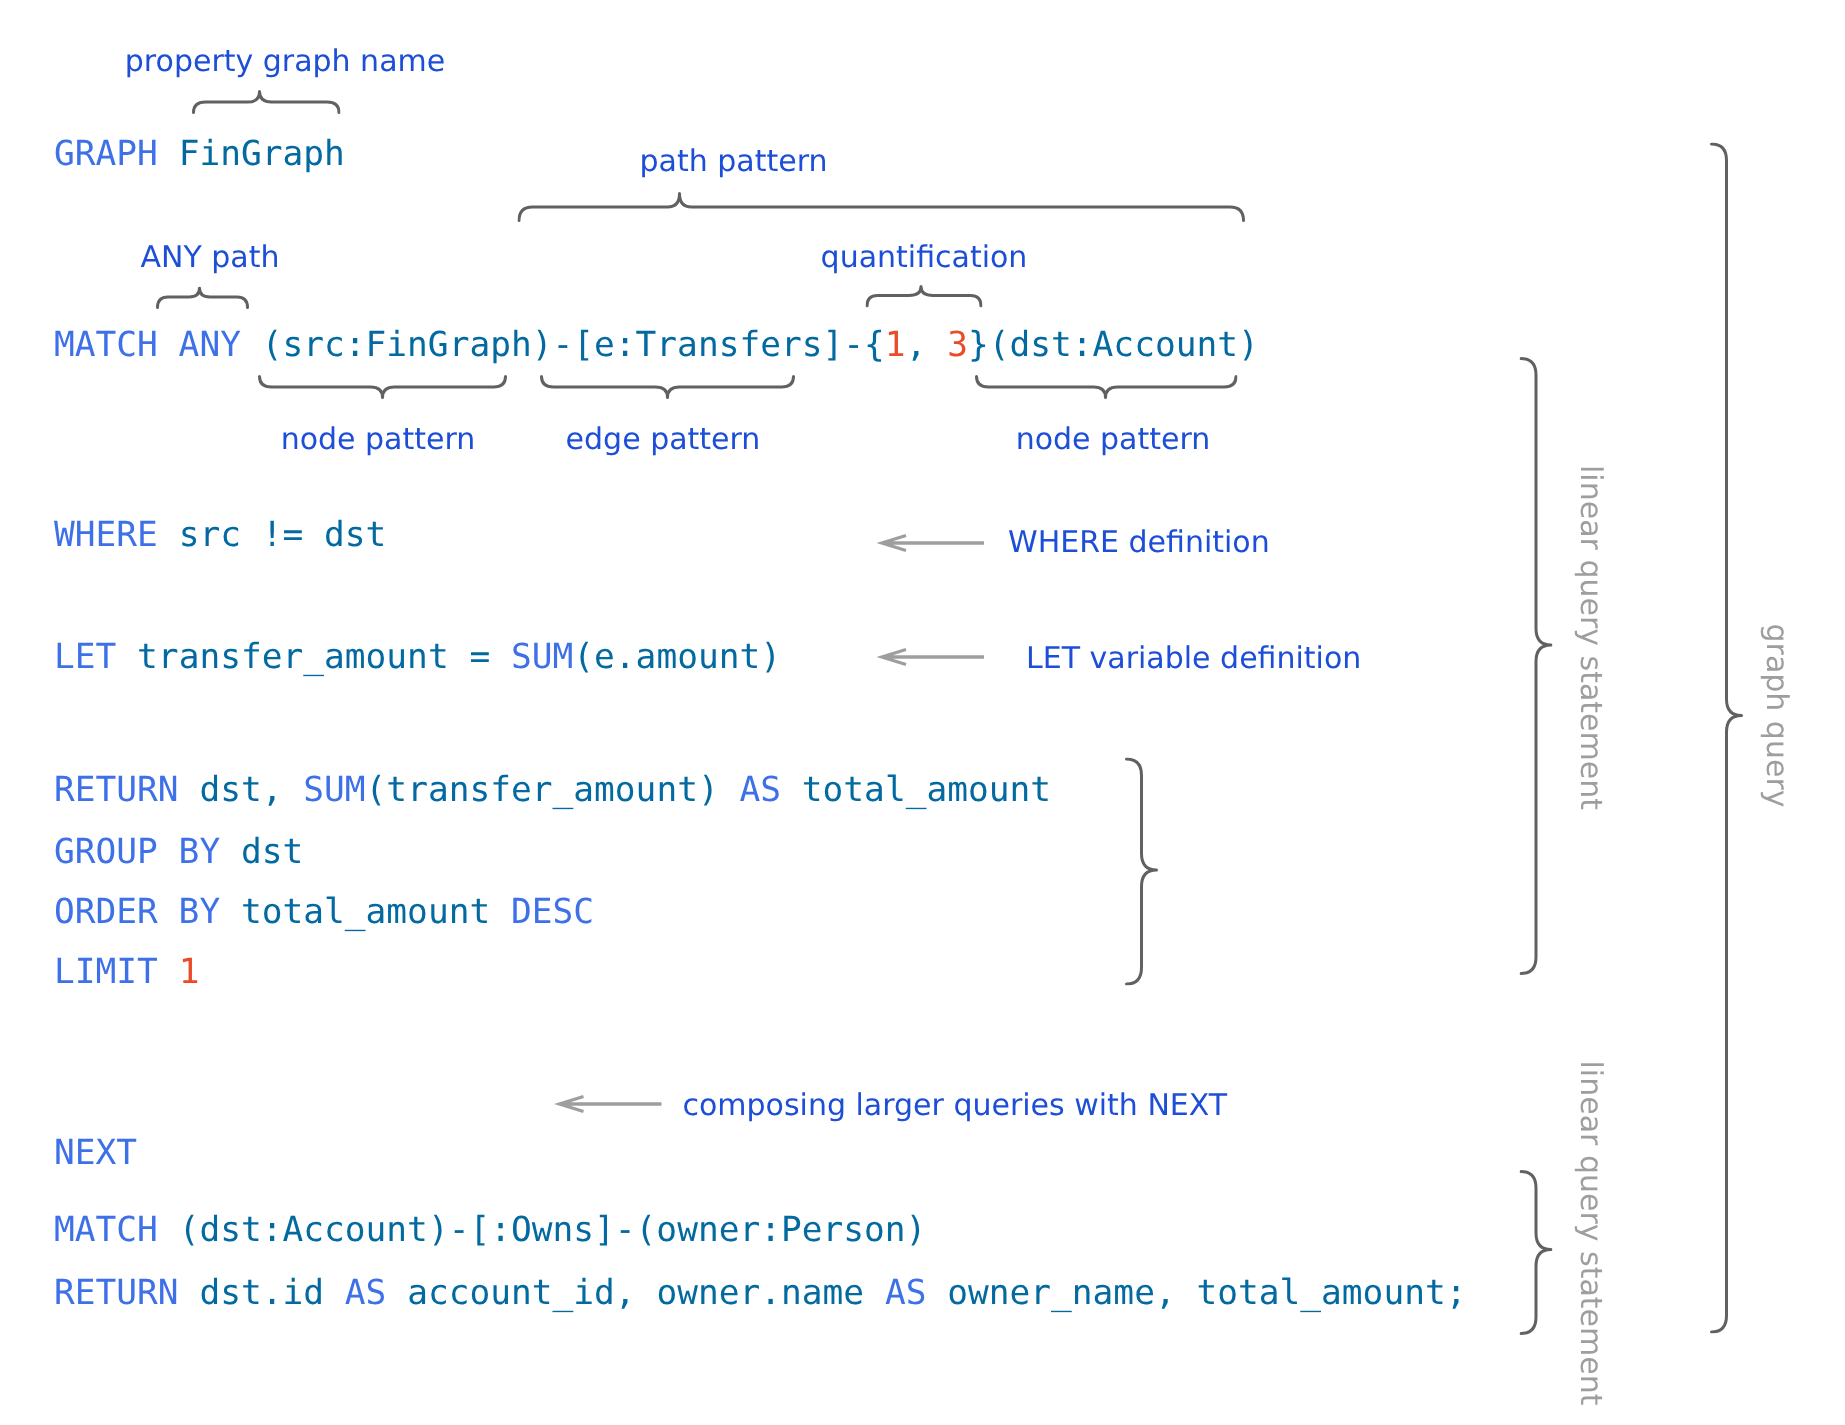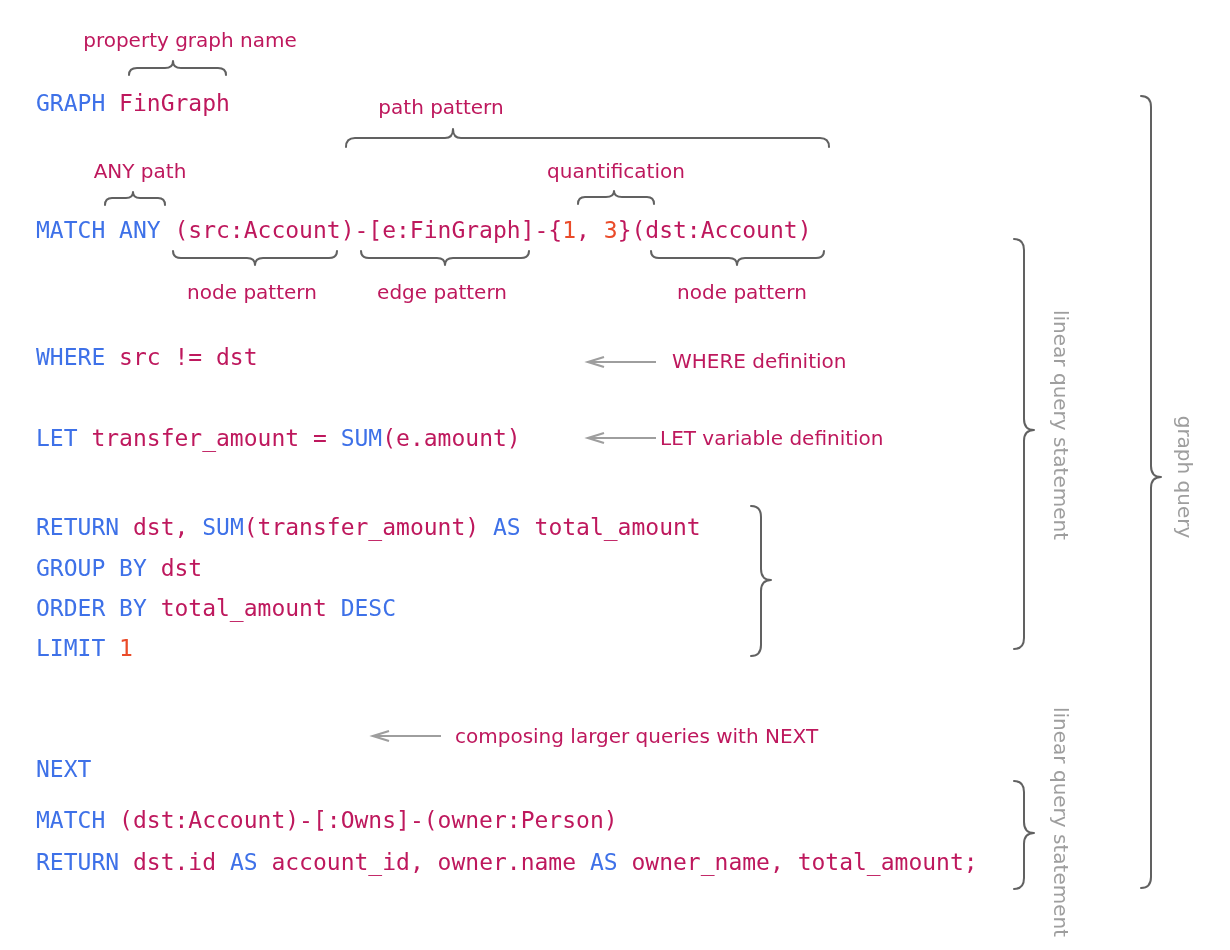--- a/index.html
+++ b/index.html
@@ -7,72 +7,72 @@
     position:relative; width:1230px; height:950px; background:#ffffff;
     overflow:hidden;
     font-family:"DejaVu Sans", "Liberation Sans", sans-serif;
   }
   .code-line {
     position:absolute; left:36px; height:30px; line-height:30px;
     font-family:"DejaVu Sans Mono", "Liberation Mono", monospace;
     font-size:23px; white-space:pre; color:#1F1F1F;
   }
   .tok-kw   { color:#3E71E8; }
-  .tok-plain{ color:#be185d; }
+  .tok-plain{ color:#0369a1; }
   .tok-lit  { color:#EA4B29; }
   .glabel {
-    position:absolute; color:#be185d; font-size:20px; line-height:26px;
+    position:absolute; color:#1d4ed8; font-size:20px; line-height:26px;
     white-space:nowrap;
   }
   .glabel.centered { transform:translateX(-50%); }
   .vlabel {
     position:absolute; color:#9E9E9E; font-size:20px; line-height:26px;
     white-space:nowrap; writing-mode:vertical-rl; transform:translateY(-50%);
   }
   .shape { position:absolute; }
   .shape svg { display:block; }
   .brace-path { fill:none; stroke:#616161; stroke-width:2; stroke-linecap:round; stroke-linejoin:round; }
   .arrow-path { fill:none; stroke:#9E9E9E; stroke-width:2.2; stroke-linecap:butt; }
 </style>
 </head>
 <body>
 
 <div class="canvas">
 
   <div class="code-line" style="top:88px"><span class="tok-kw">GRAPH</span><span class="tok-plain"> FinGraph</span></div>
 
-  <div class="code-line" style="top:215px"><span class="tok-kw">MATCH ANY</span><span class="tok-plain"> (src:Account)-[e:FinGraph]-{</span><span class="tok-lit">1</span><span class="tok-plain">, </span><span class="tok-lit">3</span><span class="tok-plain">}(dst:Account)</span></div>
+  <div class="code-line" style="top:215px"><span class="tok-kw">MATCH ANY</span><span class="tok-plain"> (src:FinGraph)-[e:Transfers]-{</span><span class="tok-lit">1</span><span class="tok-plain">, </span><span class="tok-lit">3</span><span class="tok-plain">}(dst:Account)</span></div>
 
   <div class="code-line" style="top:342px"><span class="tok-kw">WHERE</span><span class="tok-plain"> src != dst</span></div>
 
   <div class="code-line" style="top:423px"><span class="tok-kw">LET</span><span class="tok-plain"> transfer_amount = </span><span class="tok-kw">SUM</span><span class="tok-plain">(e.amount)</span></div>
 
   <div class="code-line" style="top:512px"><span class="tok-kw">RETURN</span><span class="tok-plain"> dst, </span><span class="tok-kw">SUM</span><span class="tok-plain">(transfer_amount) </span><span class="tok-kw">AS</span><span class="tok-plain"> total_amount</span></div>
 
   <div class="code-line" style="top:553px"><span class="tok-kw">GROUP BY</span><span class="tok-plain"> dst</span></div>
 
   <div class="code-line" style="top:593px"><span class="tok-kw">ORDER BY</span><span class="tok-plain"> total_amount </span><span class="tok-kw">DESC</span></div>
 
   <div class="code-line" style="top:633px"><span class="tok-kw">LIMIT</span><span class="tok-plain"> </span><span class="tok-lit">1</span></div>
 
   <div class="code-line" style="top:754px"><span class="tok-kw">NEXT</span></div>
 
   <div class="code-line" style="top:805px"><span class="tok-kw">MATCH</span><span class="tok-plain"> (dst:Account)-[:Owns]-(owner:Person)</span></div>
 
   <div class="code-line" style="top:847px"><span class="tok-kw">RETURN</span><span class="tok-plain"> dst.id </span><span class="tok-kw">AS</span><span class="tok-plain"> account_id, owner.name </span><span class="tok-kw">AS</span><span class="tok-plain"> owner_name, total_amount;</span></div>
 
   <div class="glabel centered" style="left:190px; top:27px">property graph name</div>
-  <div class="glabel centered" style="left:441px; top:94px">path pattern</div>
+  <div class="glabel centered" style="left:489px; top:94px">path pattern</div>
   <div class="glabel centered" style="left:140px; top:158px">ANY path</div>
   <div class="glabel centered" style="left:616px; top:158px">quantification</div>
   <div class="glabel centered" style="left:252px; top:279px">node pattern</div>
   <div class="glabel centered" style="left:442px; top:279px">edge pattern</div>
   <div class="glabel centered" style="left:742px; top:279px">node pattern</div>
   <div class="glabel" style="left:672px; top:348px">WHERE definition</div>
-  <div class="glabel" style="left:660px; top:425px">LET variable definition</div>
+  <div class="glabel" style="left:684px; top:425px">LET variable definition</div>
   <div class="glabel" style="left:455px; top:723px">composing larger queries with NEXT</div>
   <div class="vlabel" style="left:1048px; top:425px">linear query statement</div>
   <div class="vlabel" style="left:1172px; top:477px">graph query</div>
   <div class="vlabel" style="left:1048px; top:822px">linear query statement</div>
 
   <div class="shape" style="left:128px; top:60px">
     <svg width="99" height="16" viewBox="0 0 99 16">
         <path class="brace-path" d="M1,15 Q1,8 9,8 L37,8 Q45,8 45,1 Q45,8 53,8 L90,8 Q98,8 98,15"></path>
       </svg>
   </div>

